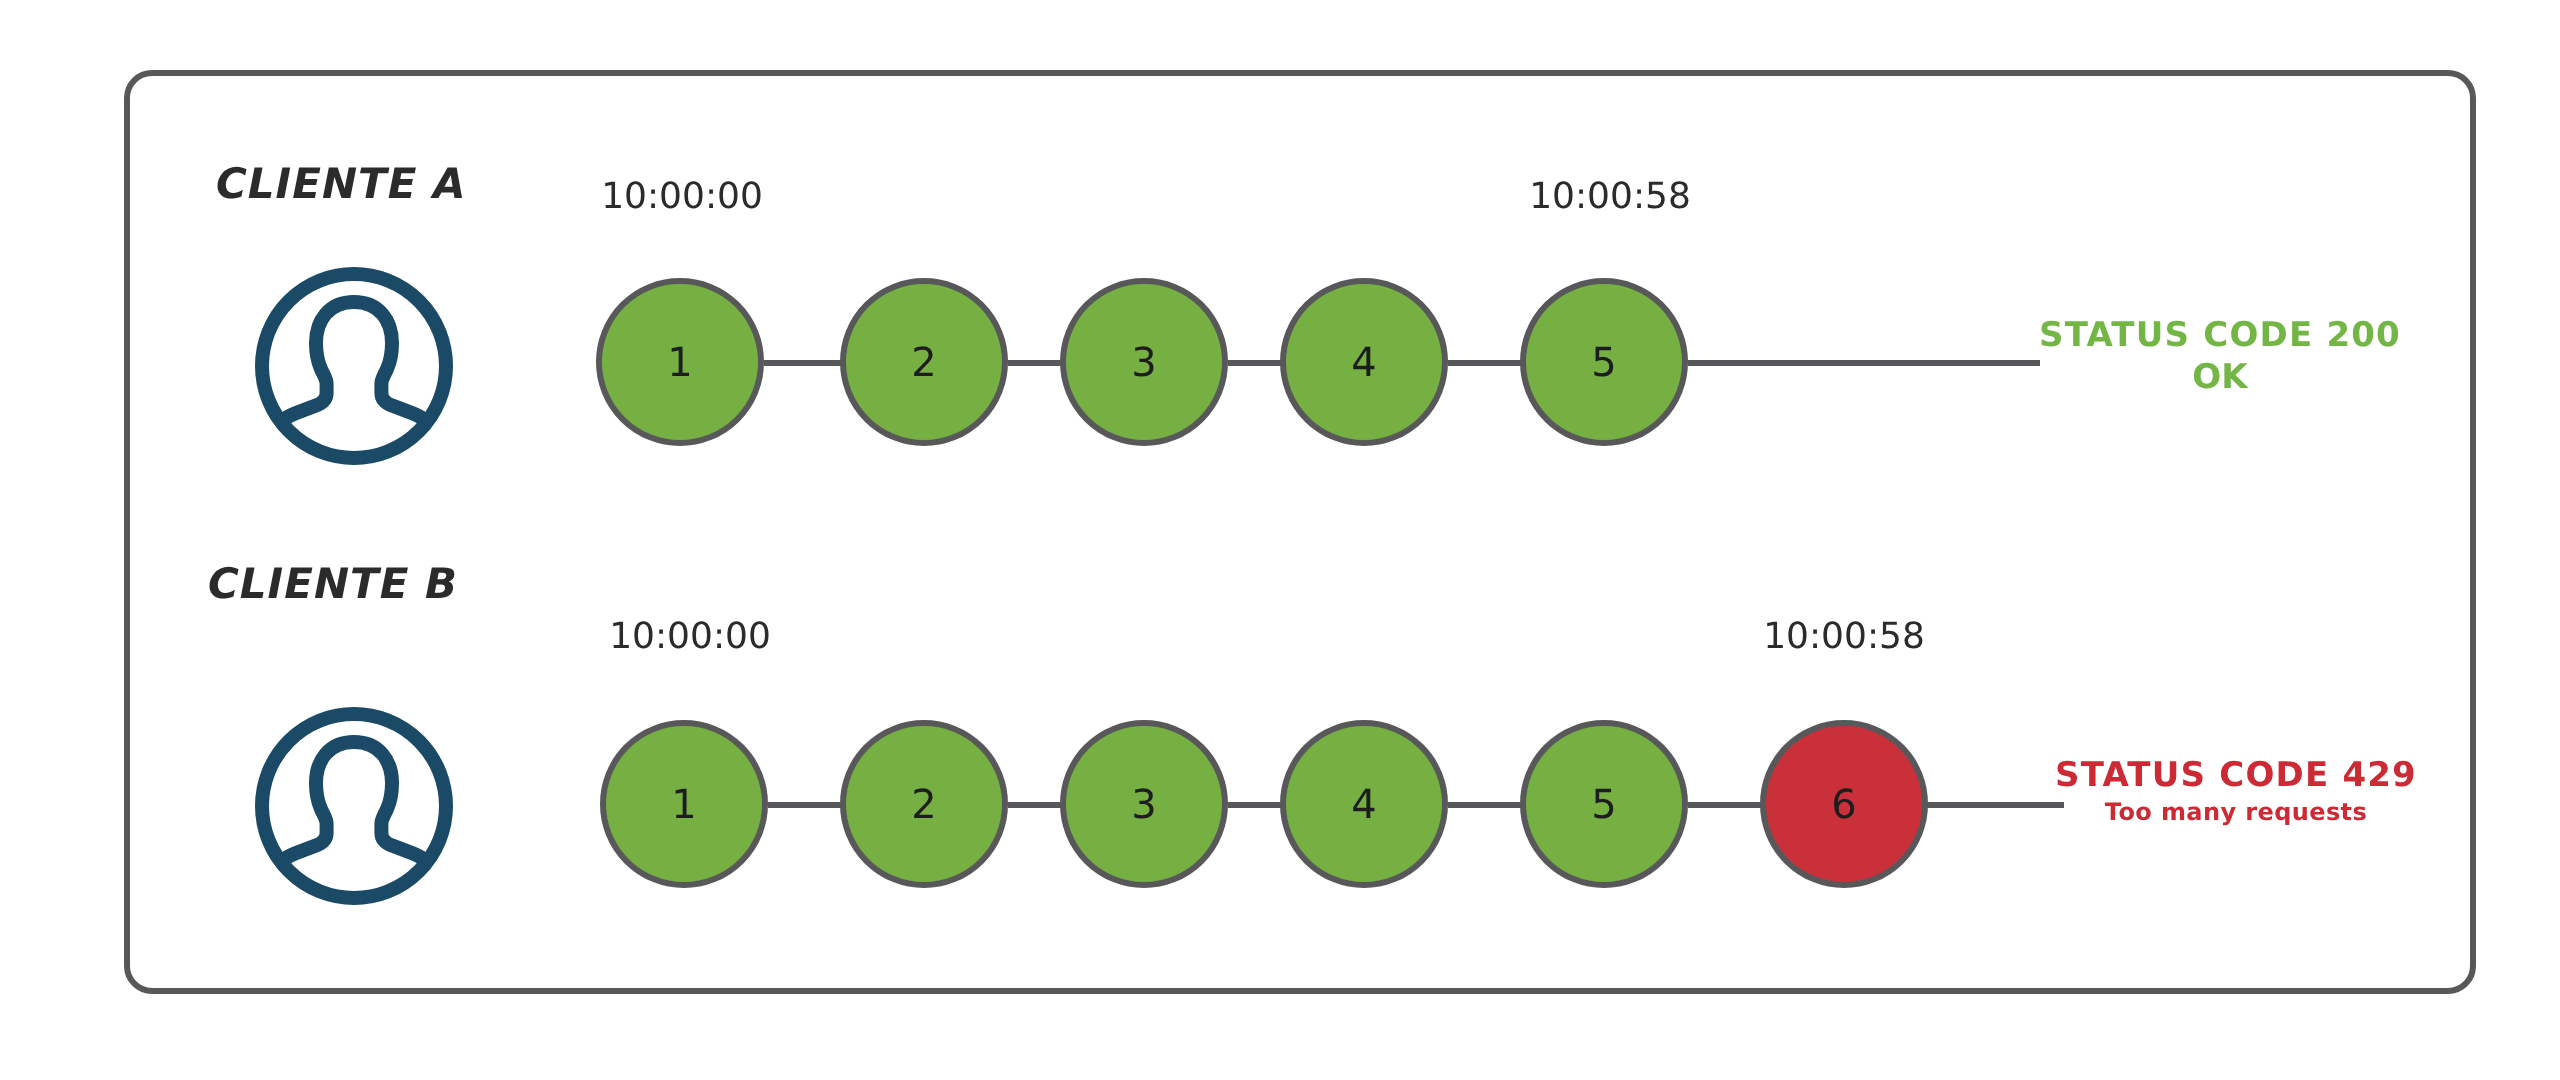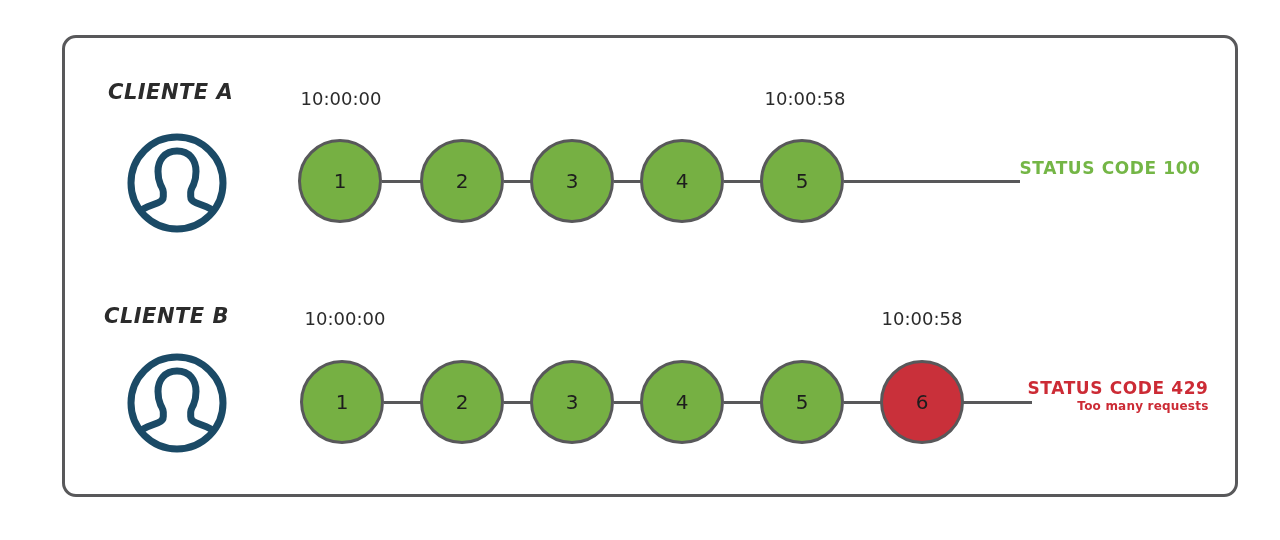--- a/index.html
+++ b/index.html
@@ -156,27 +156,28 @@
     <div class="link" style="left:724px; top:180px; width:38px;"></div>
     <div class="link" style="left:844px; top:180px; width:176px;"></div>
 
     <div class="node green" style="left:298px; top:139px;">1</div>
     <div class="node green" style="left:420px; top:139px;">2</div>
     <div class="node green" style="left:530px; top:139px;">3</div>
     <div class="node green" style="left:640px; top:139px;">4</div>
     <div class="node green" style="left:760px; top:139px;">5</div>
 
     <div class="status ok" style="left:1110px; top:158px;">
-      <span class="line1">STATUS CODE 100</span>
+      <span class="line1">STATUS CODE 200</span>
+      <span class="line2">OK</span>
     </div>
   </div>
 
   <div>
 
-    <div class="client-label" style="left:104px; top:304px;">CLIENTE B</div>
+    <div class="client-label" style="left:104px; top:280px;">CLIENTE B</div>
 
     <div class="avatar" style="left:125px; top:351px;">
       <svg viewBox="0 0 104 104" width="104" height="104" aria-hidden="true">
         <defs>
           <clipPath id="clipB">
               <circle cx="52" cy="52" r="46"></circle>
             </clipPath>
         </defs>
         <circle cx="52" cy="52" r="46" fill="none" stroke="#1b4a66" stroke-width="7"></circle>
         <g clip-path="url(#clipB)" fill="none" stroke="#1b4a66" stroke-width="7" stroke-linecap="round" stroke-linejoin="round">
@@ -211,19 +212,19 @@
     <div class="link" style="left:844px; top:401px; width:38px;"></div>
     <div class="link" style="left:962px; top:401px; width:70px;"></div>
 
     <div class="node green" style="left:300px; top:360px;">1</div>
     <div class="node green" style="left:420px; top:360px;">2</div>
     <div class="node green" style="left:530px; top:360px;">3</div>
     <div class="node green" style="left:640px; top:360px;">4</div>
     <div class="node green" style="left:760px; top:360px;">5</div>
     <div class="node red" style="left:880px; top:360px;">6</div>
 
-    <div class="status err" style="left:1118px; top:378px;text-align:right;">
+    <div class="status err" style="left:1118px; top:378px;">
       <span class="line1">STATUS CODE 429</span>
       <span class="line2">Too many requests</span>
     </div>
   </div>
 
 </div>
 
 </body></html>

